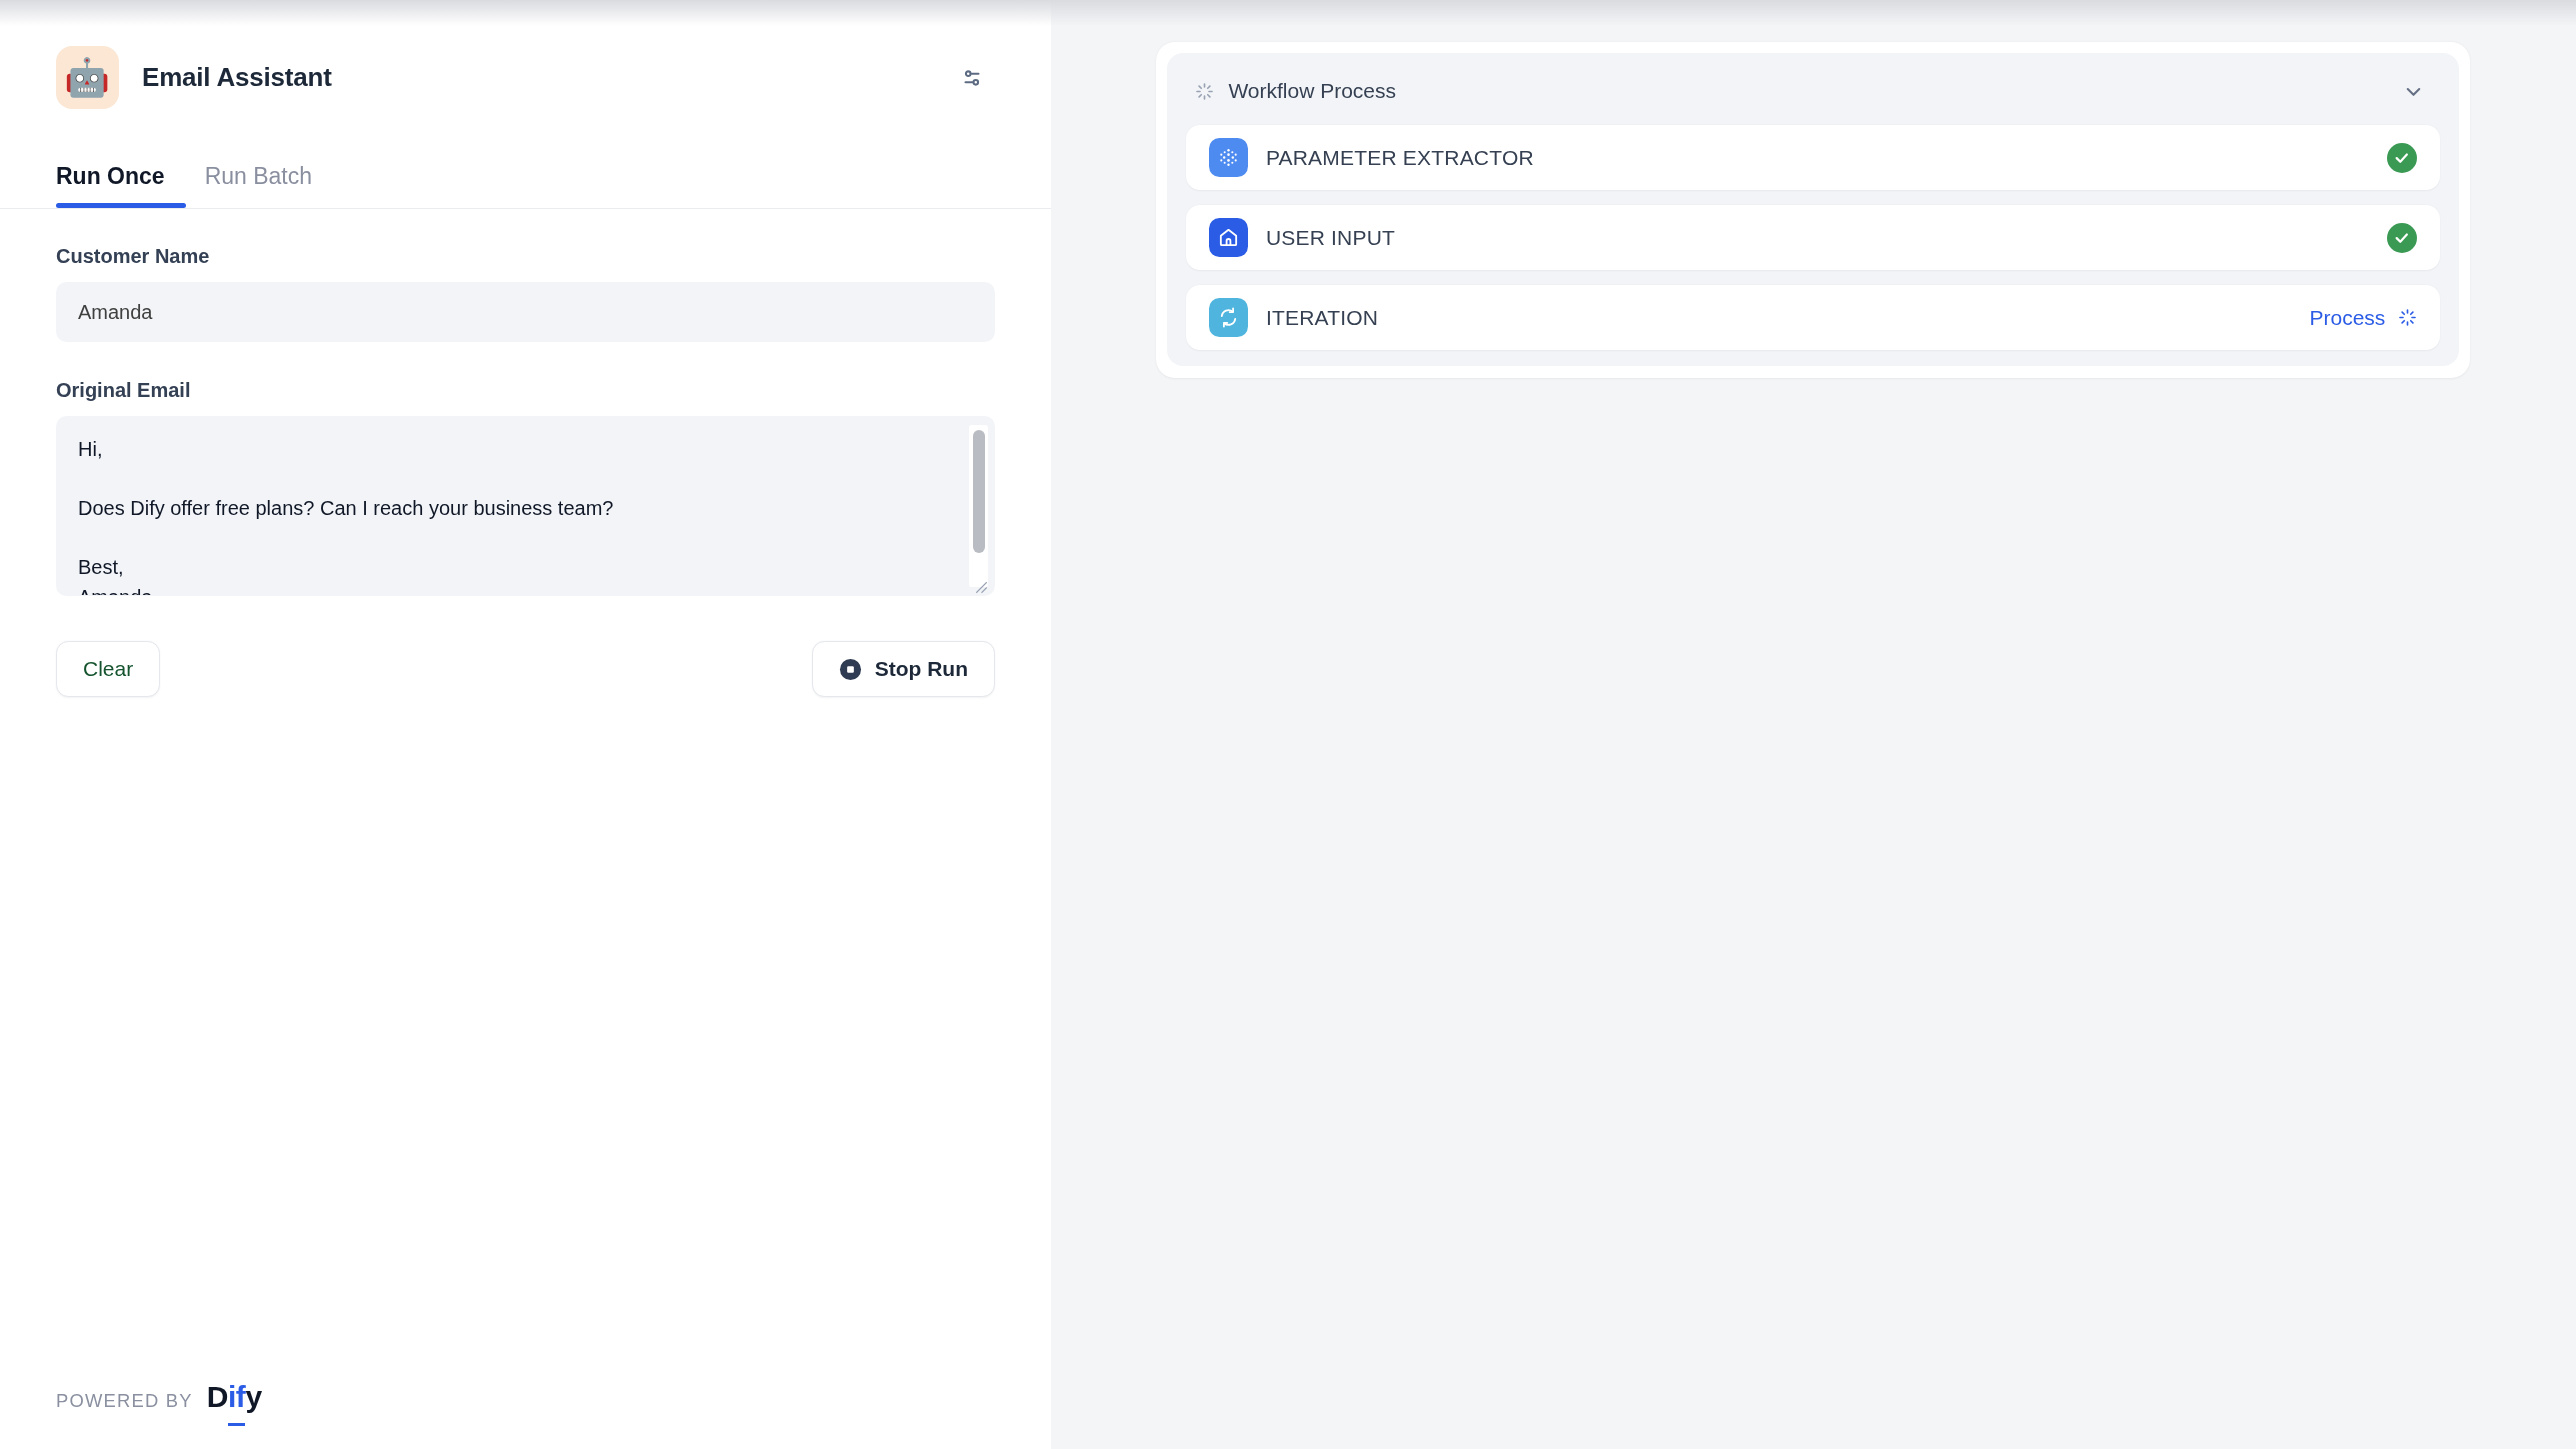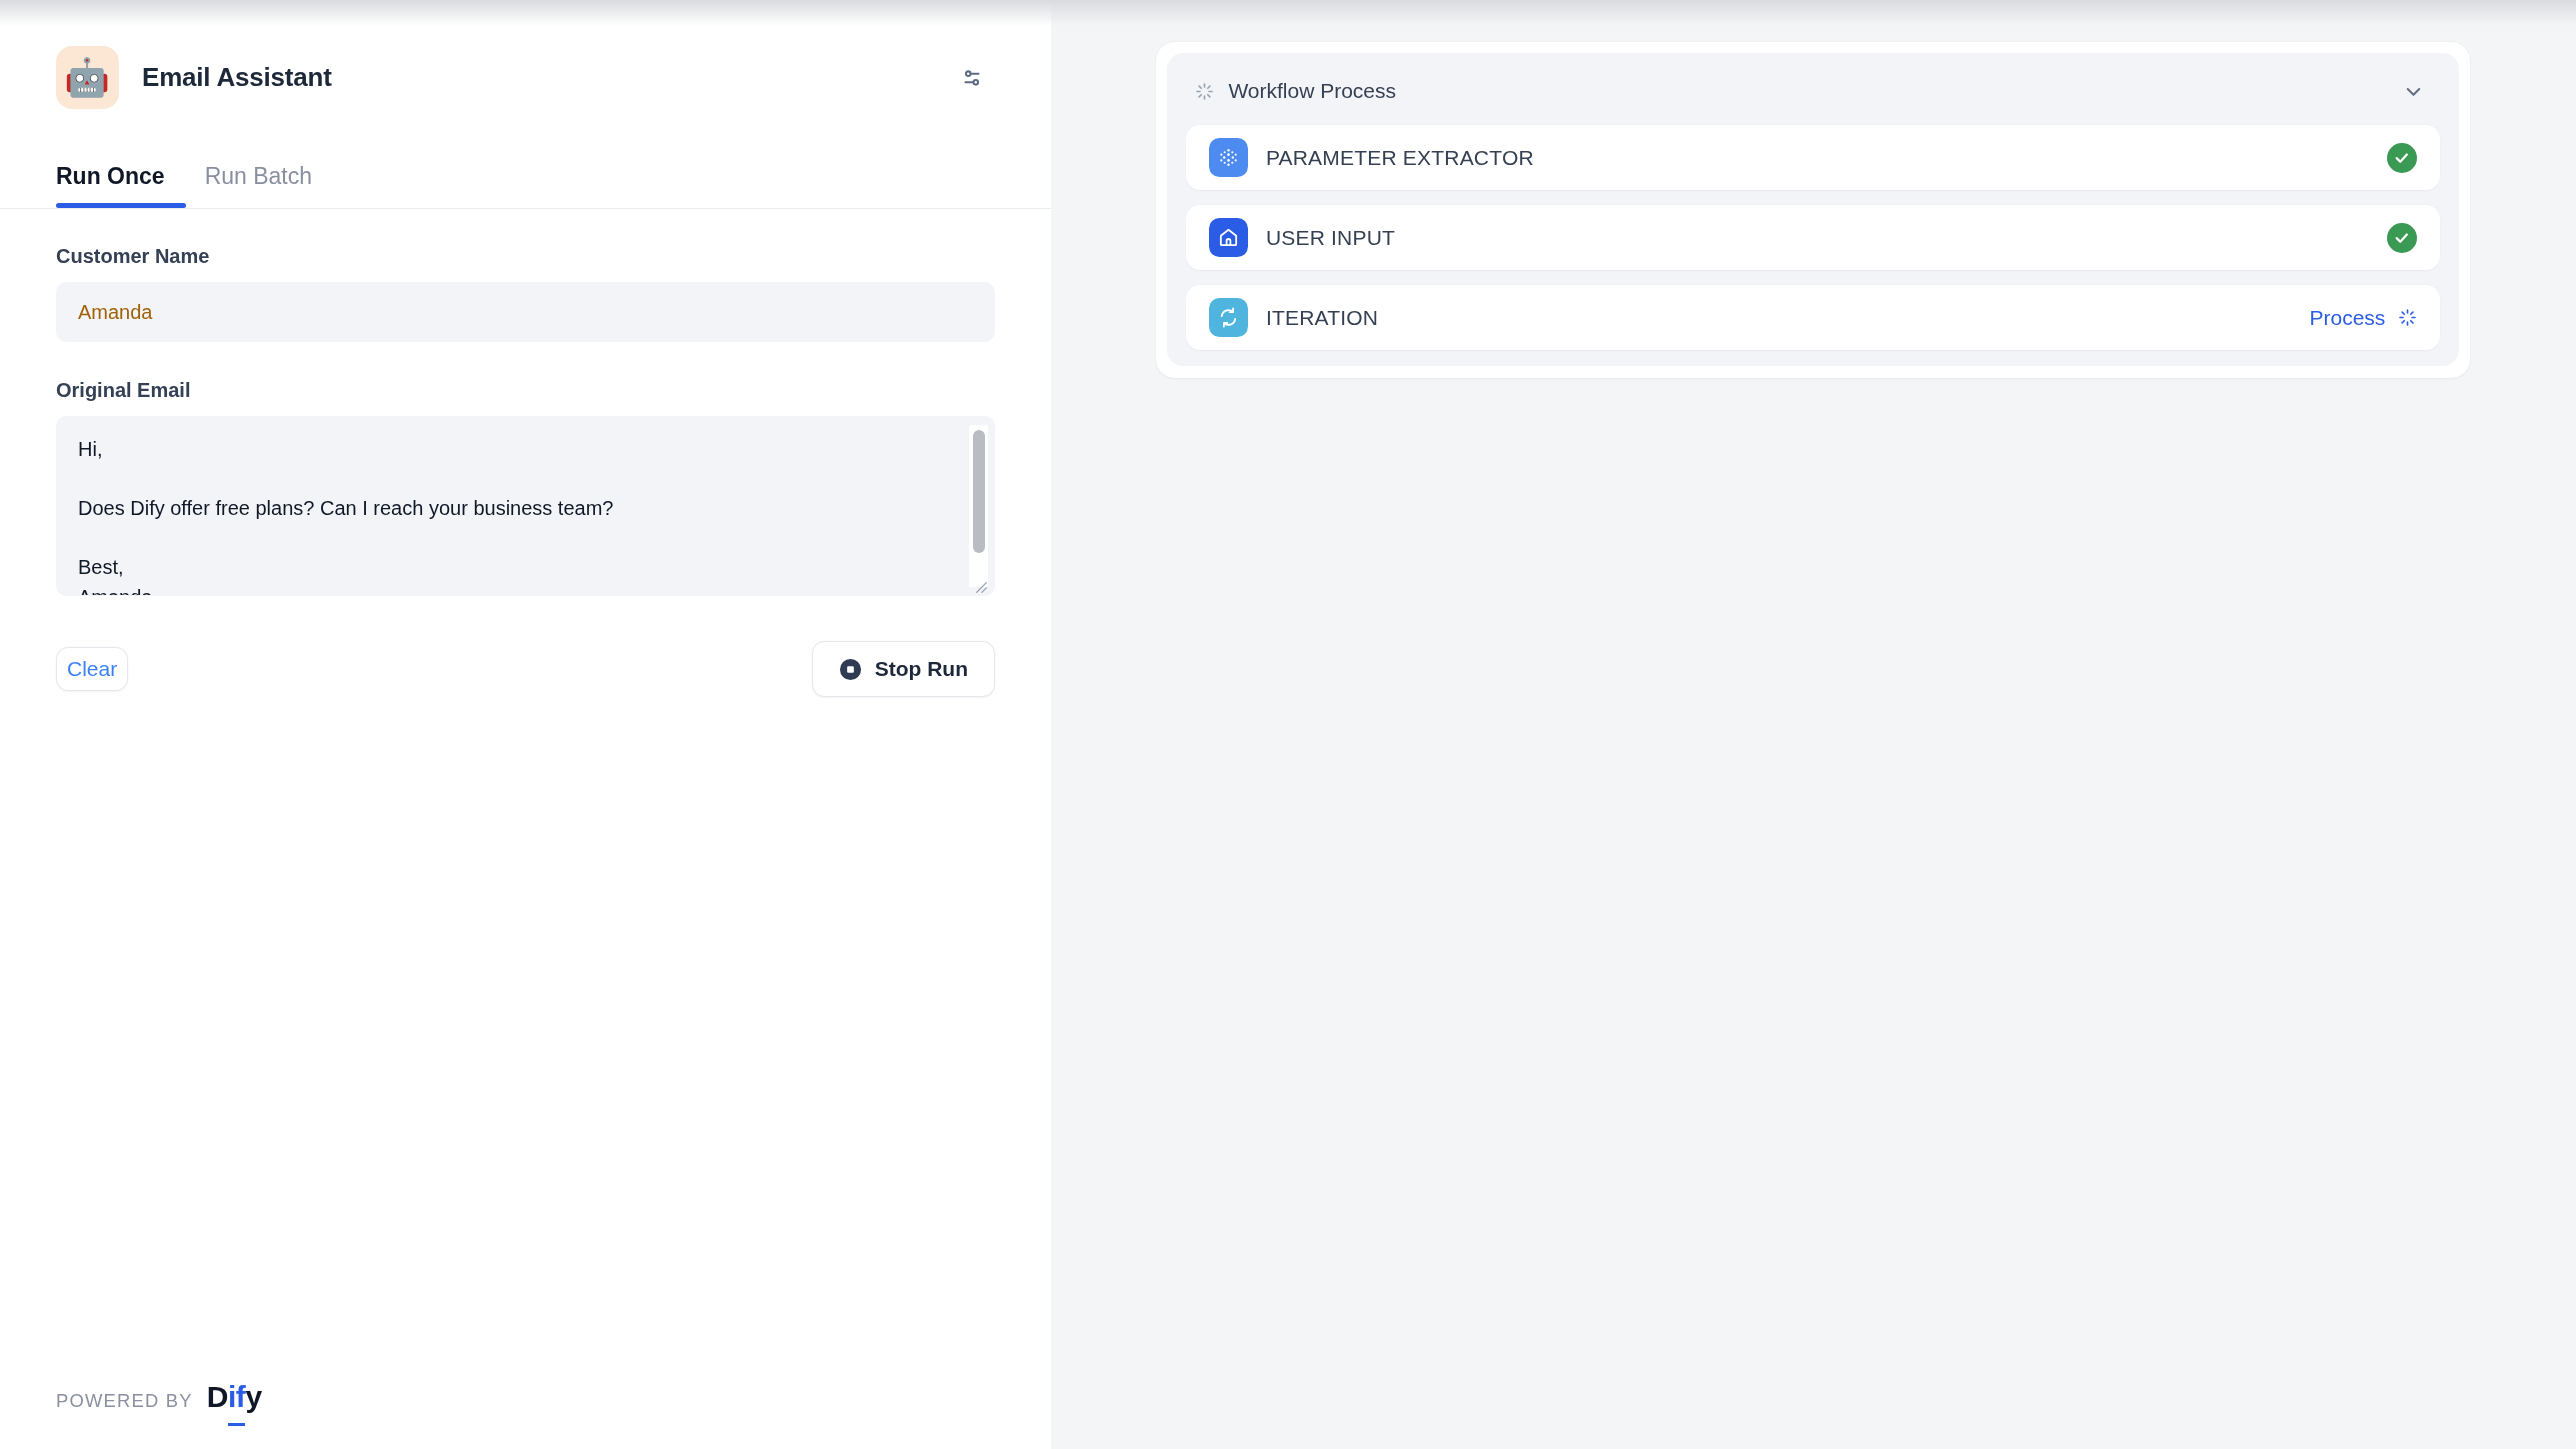--- a/index.html
+++ b/index.html
@@ -57,21 +57,21 @@
     margin-left: -56px; margin-right: -56px;
   }
 
   .field-label {
     font-size: 20px; font-weight: 700; color: #344054;
     margin-top: 37px; margin-bottom: 14px;
   }
   .text-input {
     width: 939px; height: 60px; background: #f2f4f7;
     border: 0.9px solid transparent; border-radius: 10.5px;
-    padding: 0 21px; font-size: 20px; color: #a16207;
+    padding: 0 21px; font-size: 20px; color: #404040;
     font-family: inherit; outline: none;
   }
   .textarea-wrap { position: relative; width: 939px; }
   .text-area {
     width: 939px; height: 180px; background: #f2f4f7;
     border: 0.9px solid transparent; border-radius: 10.5px;
     padding: 17.5px 53px 17.5px 21px; font-size: 20px; color: #101828;
     font-family: inherit; line-height: 1.48; resize: none; outline: none;
     overflow: hidden;
   }
@@ -91,21 +91,21 @@
   .button-row {
     width: 939px; display: flex; justify-content: space-between;
     align-items: center; margin-top: 42px;
   }
   .btn {
     display: inline-flex; align-items: center; gap: 12.3px;
     border: 0.9px solid #e4e7ec; background: #ffffff; border-radius: 12.3px;
     font-family: inherit; cursor: pointer;
     box-shadow: 0 0.9px 1.8px rgba(16,24,40,0.05);
   }
-  .btn-clear { padding: 0 10px; height: 44px; font-size: 21px; color: #3b82f6; font-weight: 500; }
+  .btn-clear { padding: 0 26px; height: 56px; font-size: 21px; color: #14532d; font-weight: 500; }
   .btn-stop { padding: 12px 26px; height: 56px; font-size: 21px; color: #1d2939; font-weight: 700; }
 
   .powered-by {
     position: absolute; left: 56px; bottom: 35px;
     display: flex; align-items: baseline; gap: 14px;
   }
   .powered-label {
     font-size: 18.4px; letter-spacing: 1.2px; color: #8a90a0; font-weight: 500;
   }
   .dify-logo { font-size: 30px; font-weight: 700; color: #101828; letter-spacing: -0.4px; }

